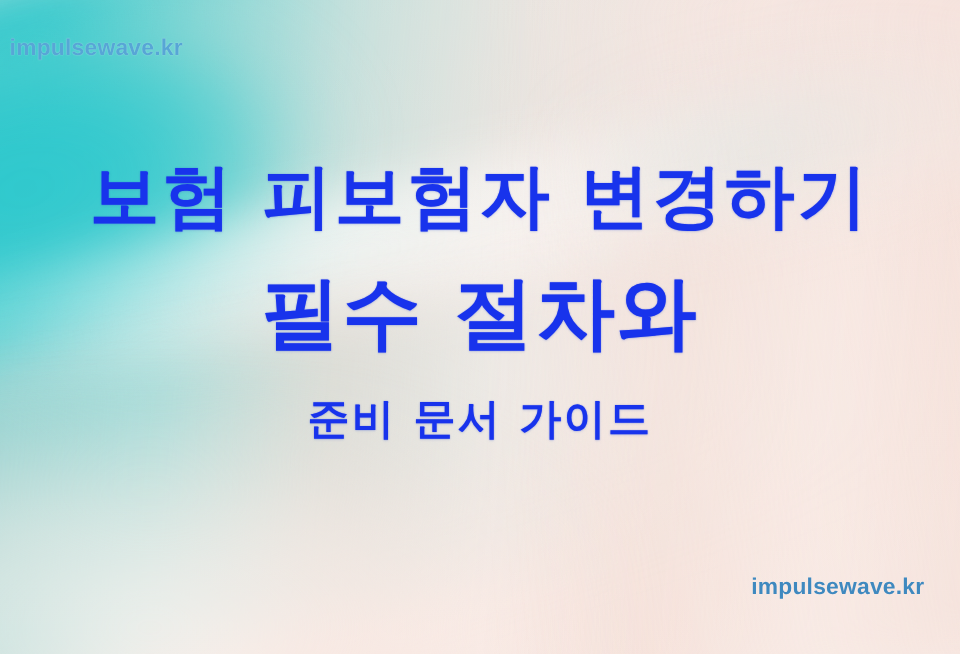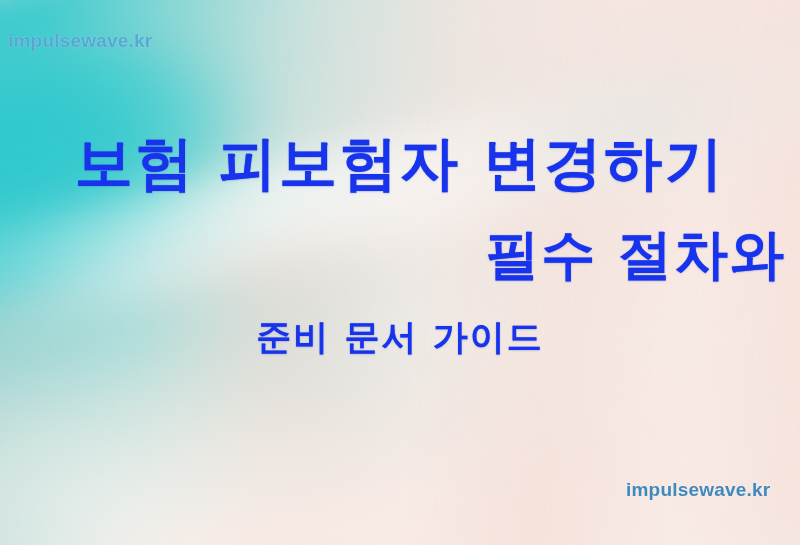--- a/index.html
+++ b/index.html
@@ -258,24 +258,23 @@
       0 1px 2px rgba(90,120,200,0.22);
   }
 
   .title-line-1 {
     font-size: 58px;
     letter-spacing: 2.5px;
     margin-bottom: 34px;
   }
 
   .title-line-2 {
-    font-size: 54px;
+    font-size: 66px;
     letter-spacing: 2px;
     margin-bottom: 36px;
-    text-align: right;
   }
 
   .title-line-3 {
     font-size: 35px;
     letter-spacing: 2px;
   }
 </style>
 </head>
 <body>
 

